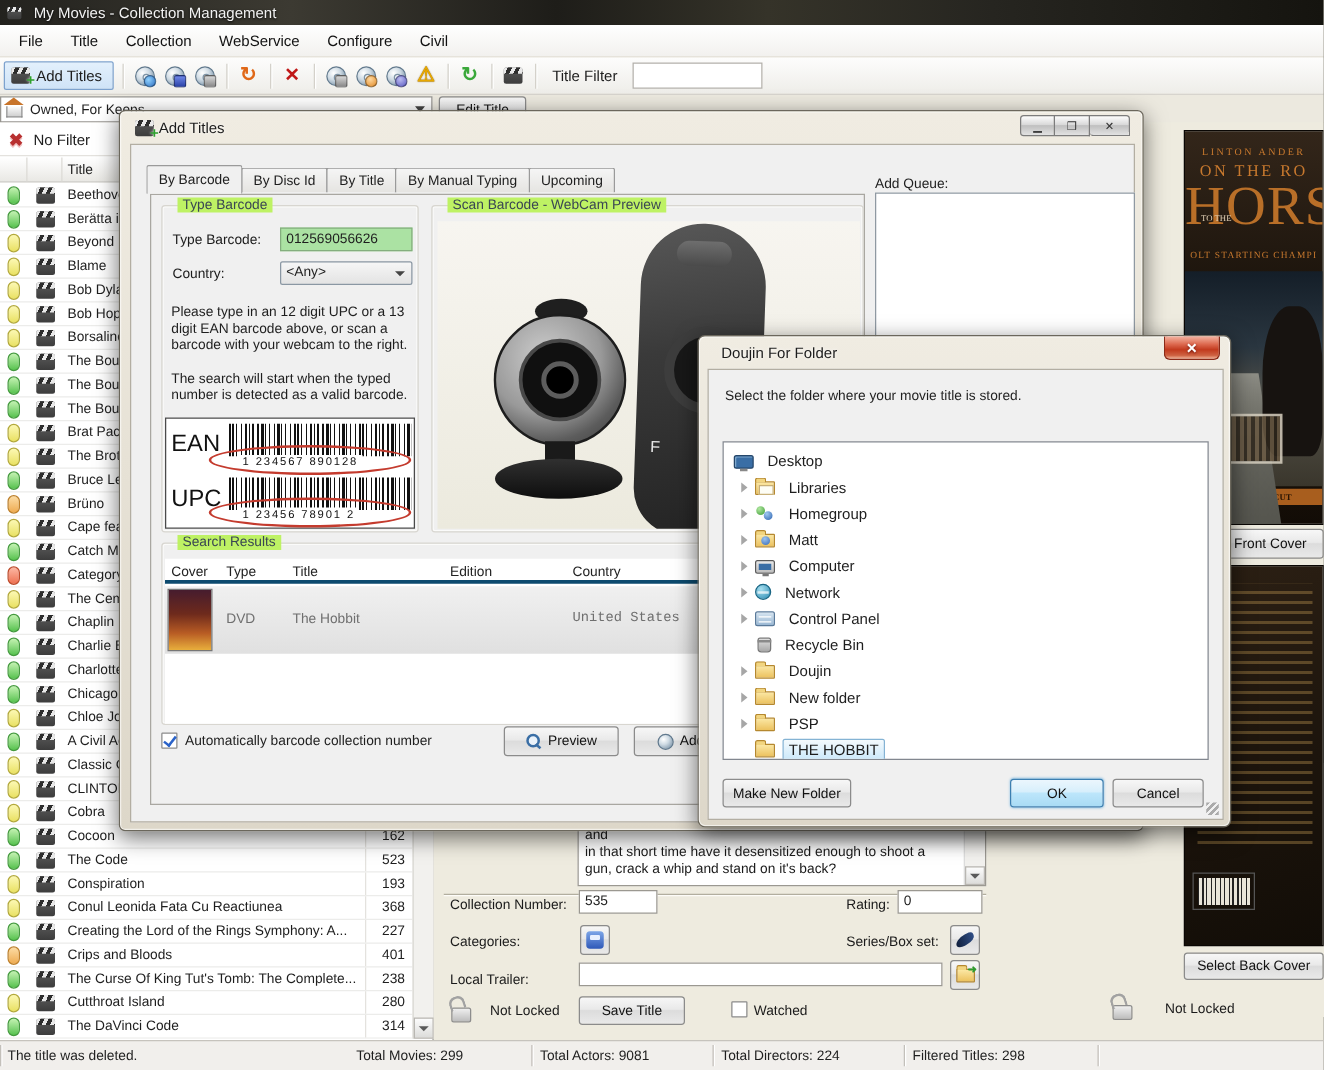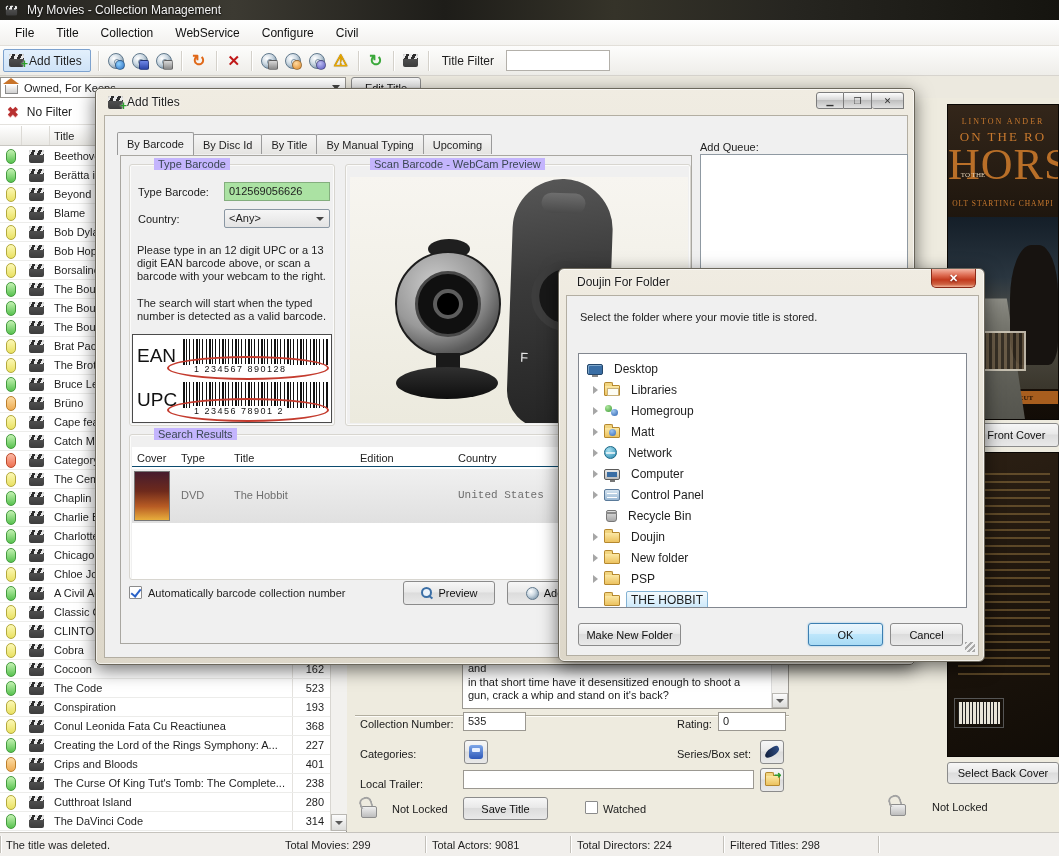--- a/index.html
+++ b/index.html
@@ -155,21 +155,21 @@
   .wbtn.close { width:32px; border-radius:0 3px 0 3px; }
   #dlg-add-client { left:8px; top:26px; width:804px; height:543px; }
 
   #tabs { position:absolute; left:12px; top:18px; display:flex; }
   .tab { padding:4px 9px 3px; background:linear-gradient(#f5f5f5,#e5e4e1); border:1px solid #9a9a9a; border-bottom:none;
     border-radius:2px 2px 0 0; margin-right:-1px; font-size:11px; position:relative; }
   .tab.active { background:#f0f0f0; padding-top:5px; margin-top:-2px; z-index:3; margin-bottom:-1px; }
   #tabpage { position:absolute; left:15px; top:39px; width:572px; height:489px; border:1px solid #a9a7a1; }
 
   .grp { position:absolute; border:1px solid #d8d6d0; border-radius:3px; box-shadow:inset 0 0 0 1px #fbfbfa; }
-  .glabel { position:absolute; top:-7px; left:24px; background:#c4b5fd; padding:0 4px; color:#3a4653;text-align:right; }
+  .glabel { position:absolute; top:-7px; left:12px; background:#bef264; padding:0 4px; color:#3a4653;text-align:right; }
 
   #grp-type { left:8px; top:8px; width:206px; height:262px; }
   #tb-label { left:8px; top:21px; } #c-label { left:8px; top:48px; }
   #tb-field { position:absolute; left:94px; top:17px; width:106px; height:19px; background:#abe2a3; border:1px solid #84ae7e; padding:2px 4px; }
   #c-combo { position:absolute; left:94px; top:44px; width:106px; height:19px; background:linear-gradient(#f6f6f6,#e3e3e3);
     border:1px solid #8a97a3; border-radius:2px; padding:2px 4px; }
   #c-combo .arrow { position:absolute; right:5px; top:7px; border-left:4px solid transparent; border-right:4px solid transparent; border-top:4px solid #444; }
   .instr { position:absolute; left:7px; width:192px; line-height:13px; }
   #instr1 { top:79px; } #instr2 { top:132px; }
   #bcode { position:absolute; left:2px; top:169px; width:200px; height:89px; background:#fff; border:1px solid #4a4a4a; }
@@ -191,21 +191,21 @@
   #cam-neck { position:absolute; left:86px; top:176px; width:24px; height:20px; background:#1a1a1a; }
   #cam-base { position:absolute; left:46px; top:190px; width:102px; height:32px; border-radius:50%; background:linear-gradient(#303030,#0e0e0e); }
   #device { position:absolute; left:160px; top:2px; width:100px; height:250px; border-radius:50px 50px 38px 38px;
     background:linear-gradient(170deg,#585858,#3a3a3a 40%,#232323); transform:rotate(2deg); }
   #device::before { content:''; position:absolute; left:28px; top:14px; width:44px; height:20px; border-radius:11px; background:linear-gradient(#6e6e6e,#4a4a4a); }
   #device::after { content:''; position:absolute; left:21px; top:82px; width:54px; height:54px; border-radius:50%; background:#181818; border:8px solid #3d3d3d; }
   #device .f { position:absolute; left:12px; top:172px; color:#e8e8e8; font-size:13px; }
 
   #grp-results { left:8px; top:278px; width:562px; height:146px; }
   #res-table { position:absolute; left:2px; top:12px; width:557px; height:132px; background:#fff; }
-  #res-head { position:absolute; left:0; top:2px; width:100%; height:18px; border-bottom:1px solid #0c4a6e; }
+  #res-head { position:absolute; left:0; top:2px; width:100%; height:18px; border-bottom:3px solid #0c4a6e; }
   .shc { position:absolute; top:3px; color:#222; }
   .shc:nth-of-type(1){left:5px;} .shc:nth-of-type(2){left:49px;} .shc:nth-of-type(3){left:102px;}
   .shc:nth-of-type(4){left:228px;} .shc:nth-of-type(5){left:326px;}
   #res-row { position:absolute; left:0; top:22px; width:100%; height:54px; background:linear-gradient(#f0f0f0,#e0e0e0); }
   #res-thumb { position:absolute; left:2px; top:2px; width:36px; height:50px; border:1px solid #777;
     background:linear-gradient(180deg,#461c2e 0%,#6e2a1c 40%,#b85c24 72%,#e8ae3c 100%); }
   #res-row .rc { position:absolute; top:20px; color:#6f6f6f; }
   #rc-type{left:49px;} #rc-title{left:102px;} #rc-country{left:326px;font-family:Liberation Mono, monospace;}
 
   #chk-auto { left:8px; top:430px; }
@@ -934,27 +934,27 @@
             <span class="ticon i-home"></span>
             <span class="tlabel">Homegroup</span>
           </div>
           <div class="titem">
             <span class="texp show"></span>
             <span class="ticon i-user"></span>
             <span class="tlabel">Matt</span>
           </div>
           <div class="titem">
             <span class="texp show"></span>
+            <span class="ticon i-comp"></span>
+            <span class="tlabel">Computer</span>
+          </div>
+          <div class="titem">
+            <span class="texp show"></span>
             <span class="ticon i-net"></span>
             <span class="tlabel">Network</span>
-          </div>
-          <div class="titem">
-            <span class="texp show"></span>
-            <span class="ticon i-comp"></span>
-            <span class="tlabel">Computer</span>
           </div>
           <div class="titem">
             <span class="texp show"></span>
             <span class="ticon i-cpl"></span>
             <span class="tlabel">Control Panel</span>
           </div>
           <div class="titem">
             <span class="texp hide"></span>
             <span class="ticon i-bin"></span>
             <span class="tlabel">Recycle Bin</span>

